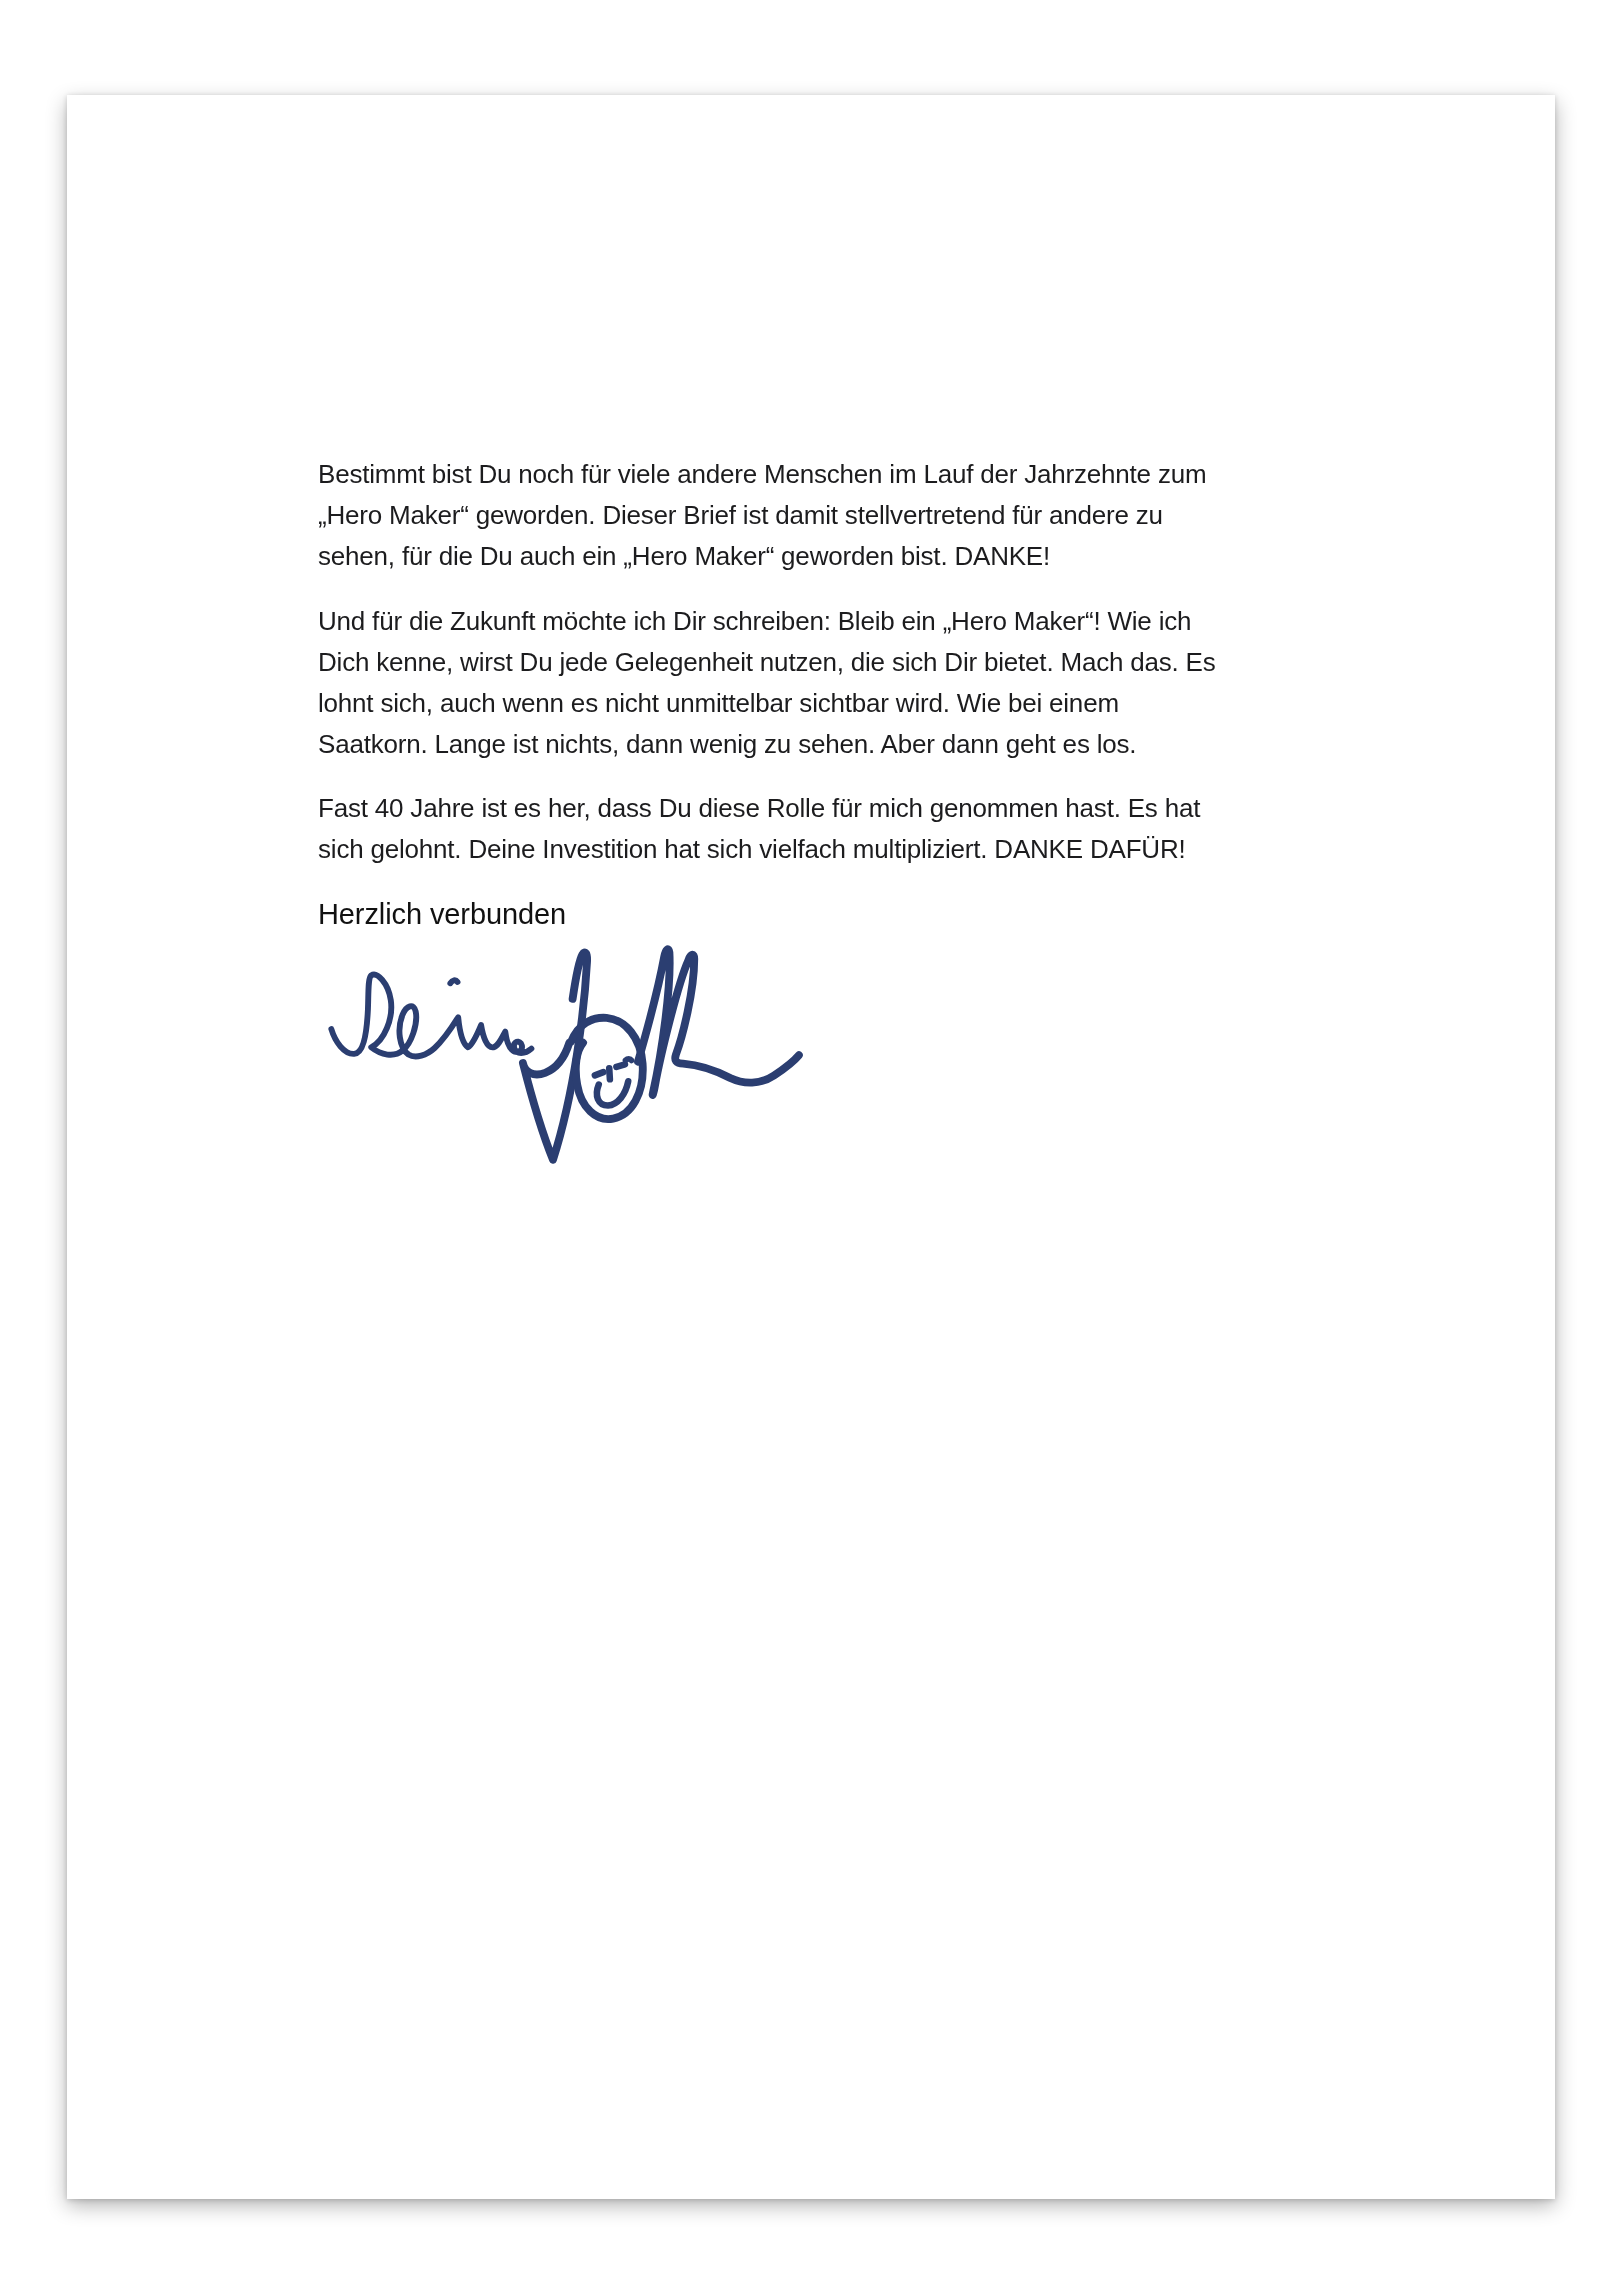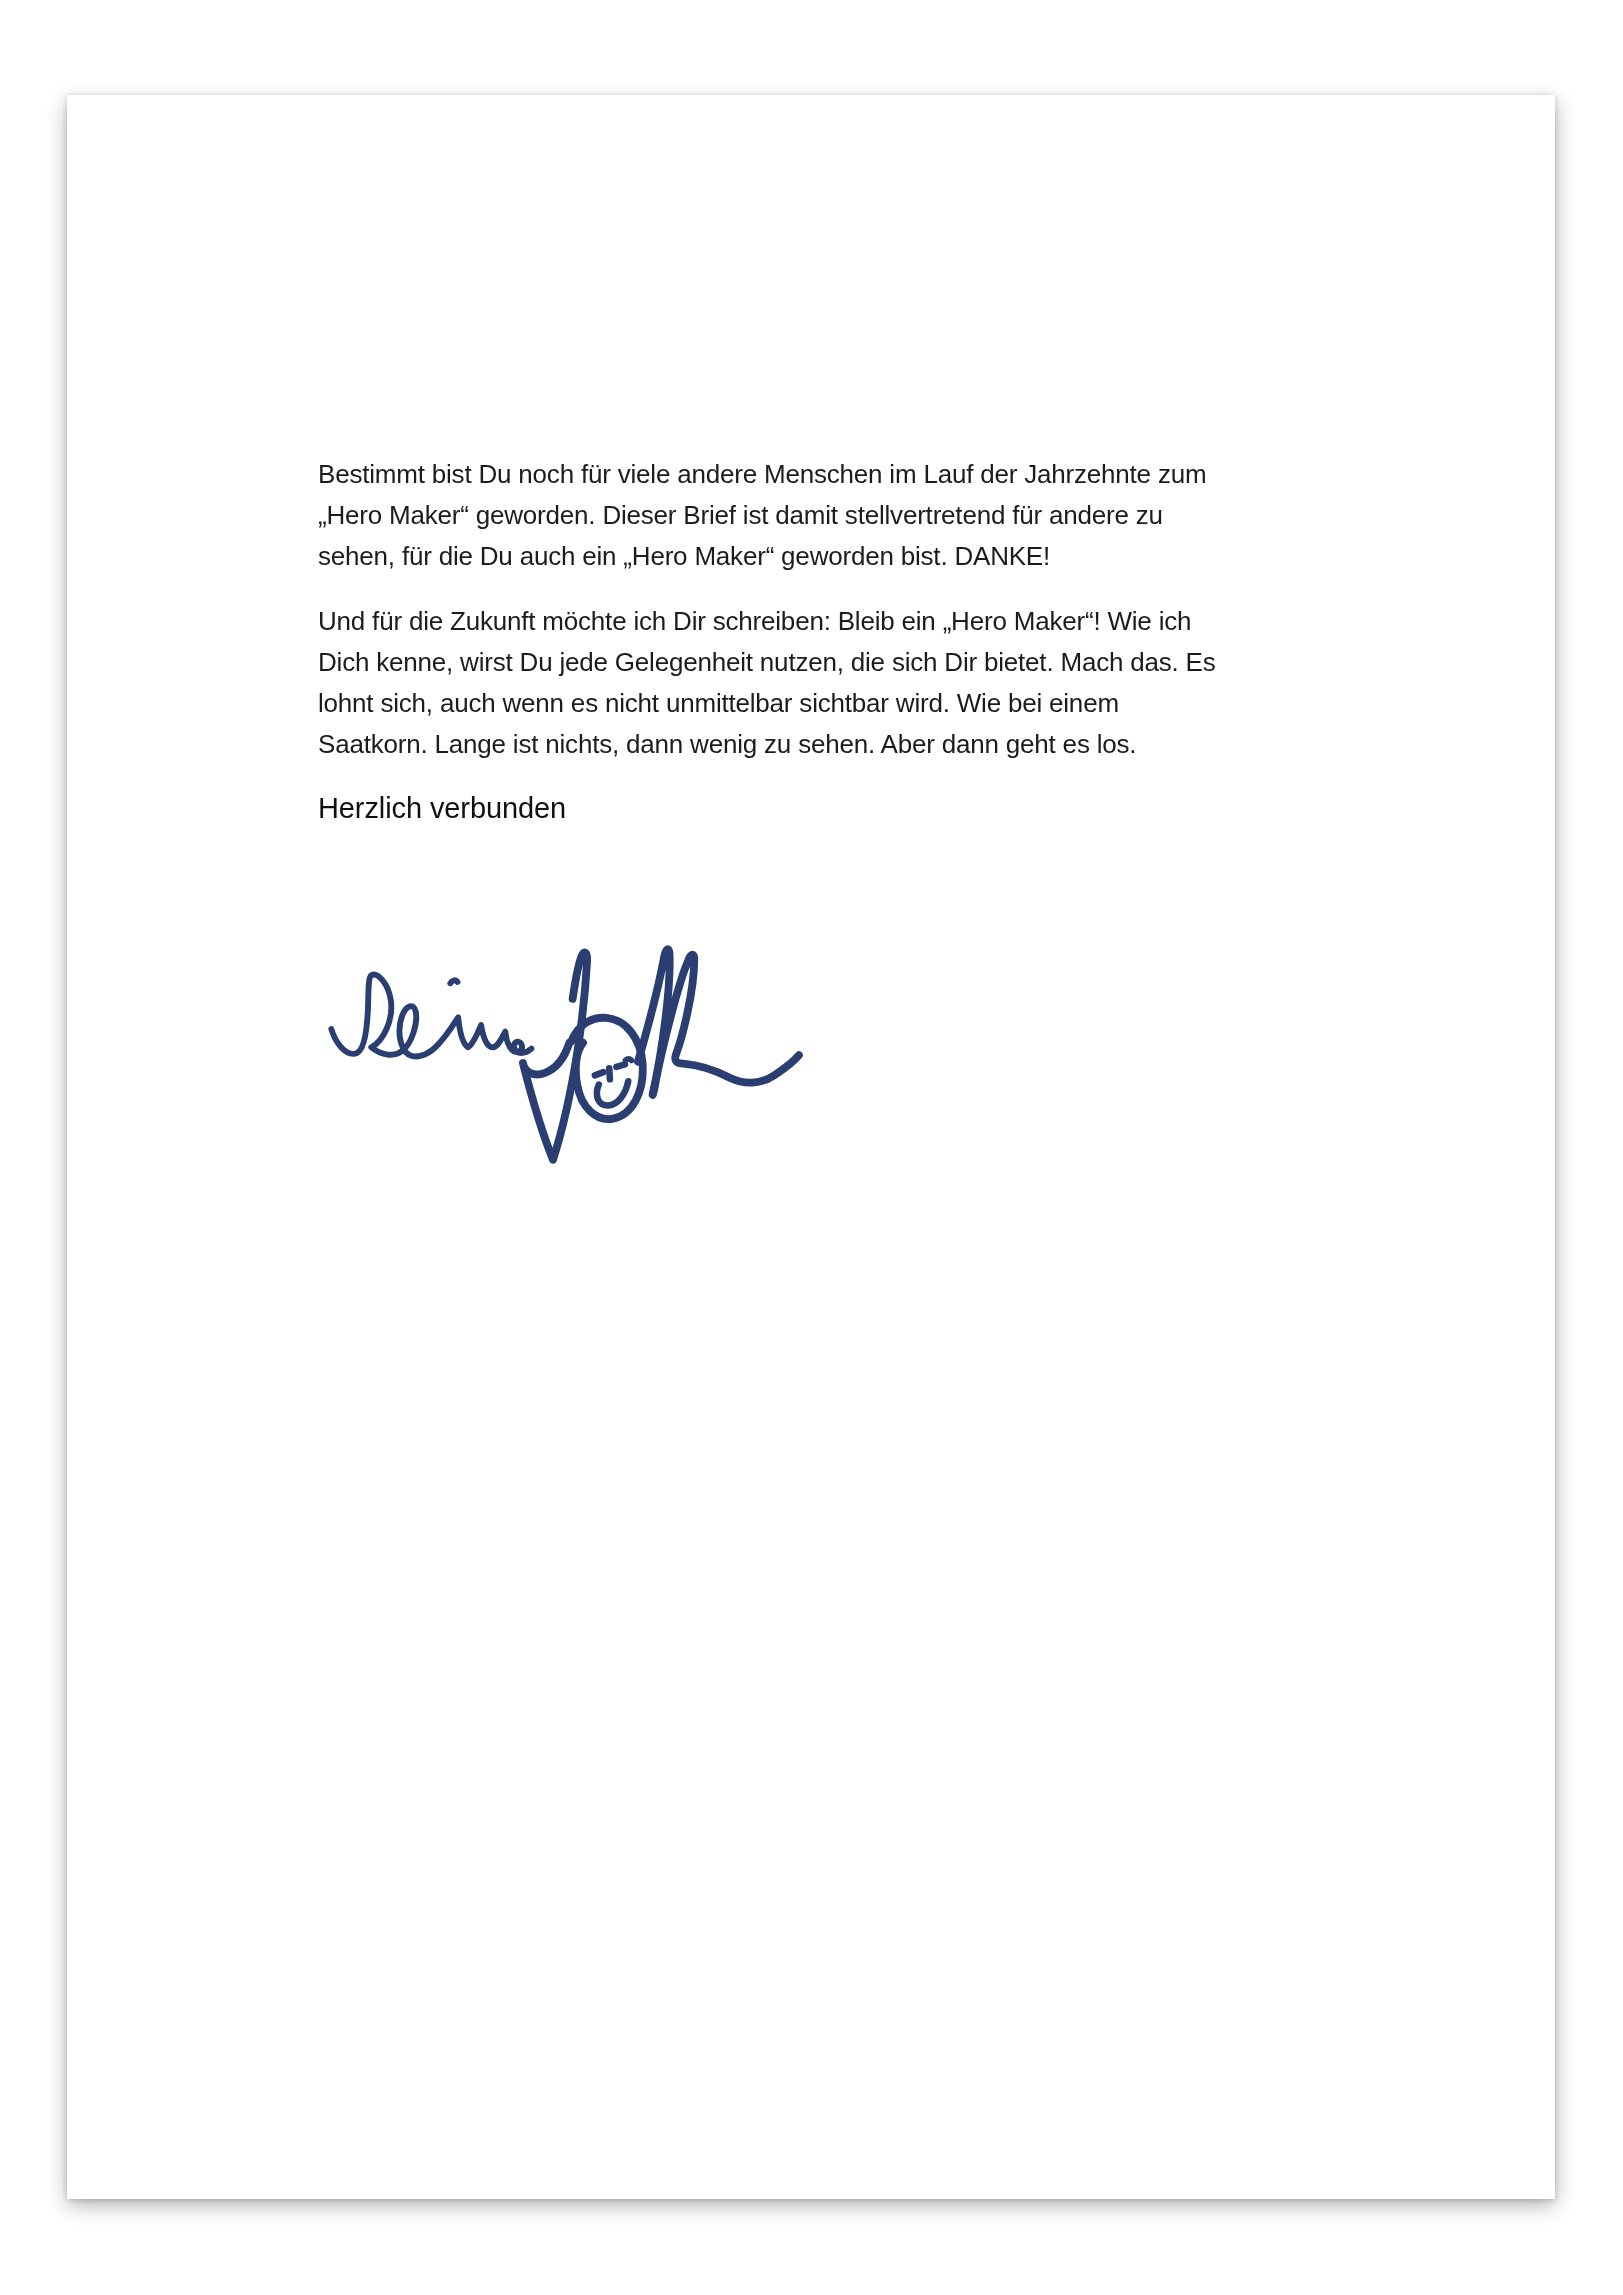--- a/index.html
+++ b/index.html
@@ -64,20 +64,22 @@
 <div class="canvas">
   <div class="page">
     <div class="content">
       <p class="para">Bestimmt bist Du noch für viele andere Menschen im Lauf der Jahrzehnte zum
 „Hero Maker“ geworden. Dieser Brief ist damit stellvertretend für andere zu
 sehen, für die Du auch ein „Hero Maker“ geworden bist. DANKE!</p>
       <p class="para">Und für die Zukunft möchte ich Dir schreiben: Bleib ein „Hero Maker“! Wie ich
 Dich kenne, wirst Du jede Gelegenheit nutzen, die sich Dir bietet. Mach das. Es
 lohnt sich, auch wenn es nicht unmittelbar sichtbar wird. Wie bei einem
 Saatkorn. Lange ist nichts, dann wenig zu sehen. Aber dann geht es los.</p>
+      <p class="para">Fast 40 Jahre ist es her, dass Du diese Rolle für mich genommen hast. Es hat
+sich gelohnt. Deine Investition hat sich vielfach multipliziert. DANKE DAFÜR!</p>
       <div class="closing">Herzlich verbunden</div>
     </div>
 
     <svg class="signature-svg" viewBox="0 0 760 360" xmlns="http://www.w3.org/2000/svg">
       <g fill="none" stroke-linecap="round" stroke-linejoin="round" stroke="#2b3e71">
 
         <path stroke-width="9" d="
           M 2 128
           C 8 148, 22 167, 37 166
           C 50 165, 56 140, 58 98

